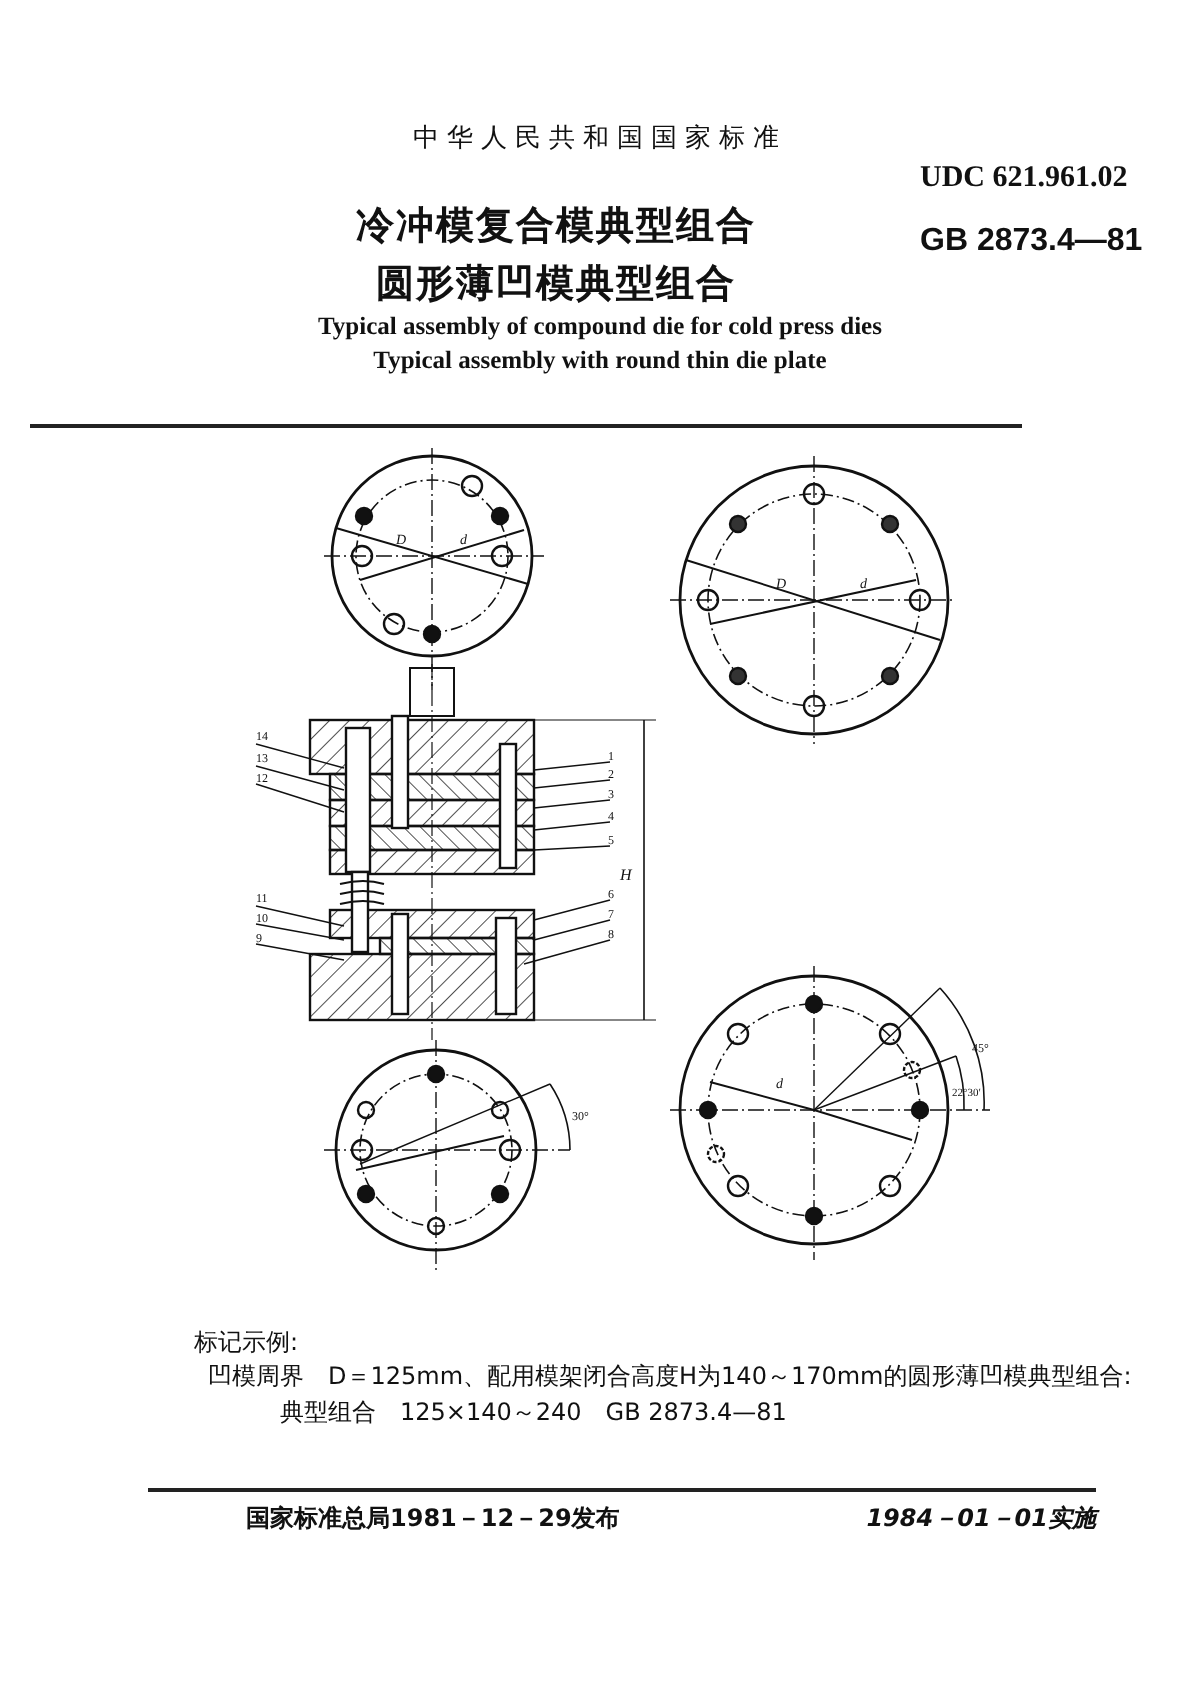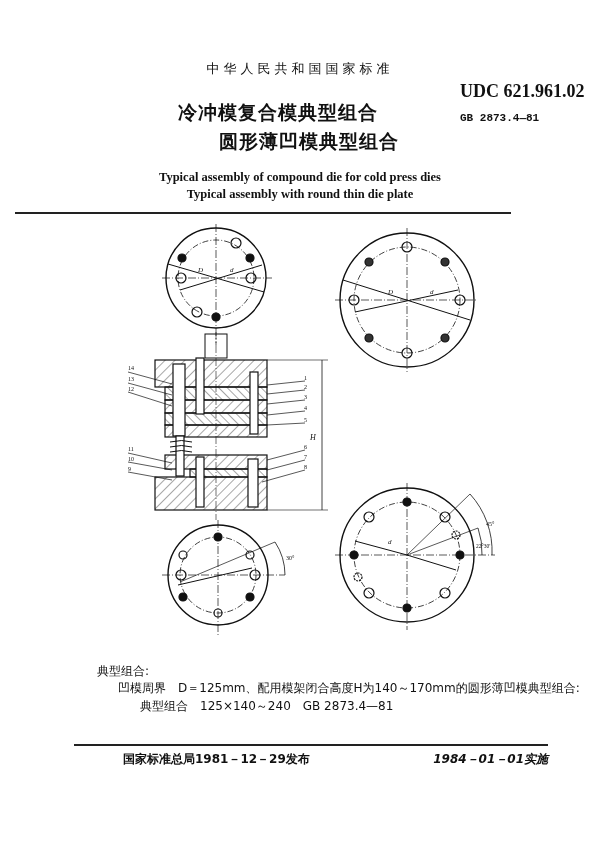--- a/index.html
+++ b/index.html
@@ -2,32 +2,32 @@
 <html><head>
 <meta charset="utf-8">
 <style>
   html, body { margin: 0; padding: 0; background: #ffffff; }
   body { width: 600px; height: 849px; position: relative; overflow: hidden;
          font-family: "DejaVu Sans", "Liberation Sans", sans-serif; color: #111; }
   .abs { position: absolute; }
   .std-cn { left: 0; width: 600px; top: 60px; text-align: center; font-size: 13px; letter-spacing: 4px; }
   .title { left: 0; width: 556px; text-align: center; font-size: 19px; font-weight: bold; letter-spacing: 1px; }
   .t1 { top: 100px; }
-  .t2 { top: 129px; padding-left: 31px; }
-  .udc { left: 460px; top: 81px; font-size: 18px; font-weight: bold; font-family: "Liberation Serif", serif; text-align: right; }
-  .gb { left: 460px; top: 112px; font-size: 11px; font-weight: bold; font-family: Liberation Mono, monospace; }
+  .t2 { top: 129px; }
+  .udc { left: 460px; top: 81px; font-size: 15px; font-weight: bold; font-family: "Liberation Serif", serif; text-align: right; }
+  .gb { left: 460px; top: 112px; font-size: 16px; font-weight: bold; font-family: Liberation Sans, sans-serif; }
   .en { left: 0; width: 600px; text-align: center; font-family: "Liberation Serif", serif;
-        font-weight: bold; font-size: 12.5px; margin-top: 14px; }
+        font-weight: bold; font-size: 12.5px; }
   .en1 { top: 156px; }
   .en2 { top: 173px; }
   .rule { left: 18px; width: 510px; height: 2px; background: #222; }
   .r-top { top: 212px; left: 15px; width: 496px; }
   .r-bot { top: 744px; left: 74px; width: 474px; }
   .mark { left: 97px; top: 663px; font-size: 12px; }
-  .mark2 { left: 118px; top: 680px; font-size: 12px; }
+  .mark2 { left: 104px; top: 680px; font-size: 12px; }
   .mark3 { left: 140px; top: 698px; font-size: 12px; }
   .foot-l { left: 75px; top: 751px; font-size: 12px; font-weight: bold; padding-left: 48px; }
   .foot-r { right: 52px; top: 751px; font-size: 12px; font-weight: bold; font-style: italic; }
   svg text { font-family: "Liberation Serif", serif; }
 </style>
 </head>
 <body>
 
 <div class="abs std-cn">中华人民共和国国家标准</div>
 <div class="abs udc">UDC 621.961.02</div>
@@ -184,19 +184,19 @@
       <circle cx="358" cy="577" r="4" stroke-dasharray="2,1"></circle>
       <path d="M470 494 A85 85 0 0 1 492 555" stroke-width="0.8"></path>
       <path d="M478 528 A75 75 0 0 1 482 555" stroke-width="0.8"></path>
     </g>
     <text x="486" y="526" font-size="6" fill="#111" stroke="none">45°</text>
     <text x="476" y="548" font-size="5.5" fill="#111" stroke="none">22°30′</text>
     <text x="388" y="544" font-size="7" fill="#111" stroke="none" font-style="italic">d</text>
   </g>
 </svg>
 
-<div class="abs mark">典型组合:</div>
+<div class="abs mark">标记示例:</div>
 <div class="abs mark2">凹模周界　D＝125mm、配用模架闭合高度H为140～170mm的圆形薄凹模典型组合:</div>
 <div class="abs mark3">典型组合　125×140～240　GB 2873.4—81</div>
 
 <div class="abs rule r-bot"></div>
 <div class="abs foot-l">国家标准总局1981－12－29发布</div>
 <div class="abs foot-r">1984－01－01实施</div>
 
 </body></html>

